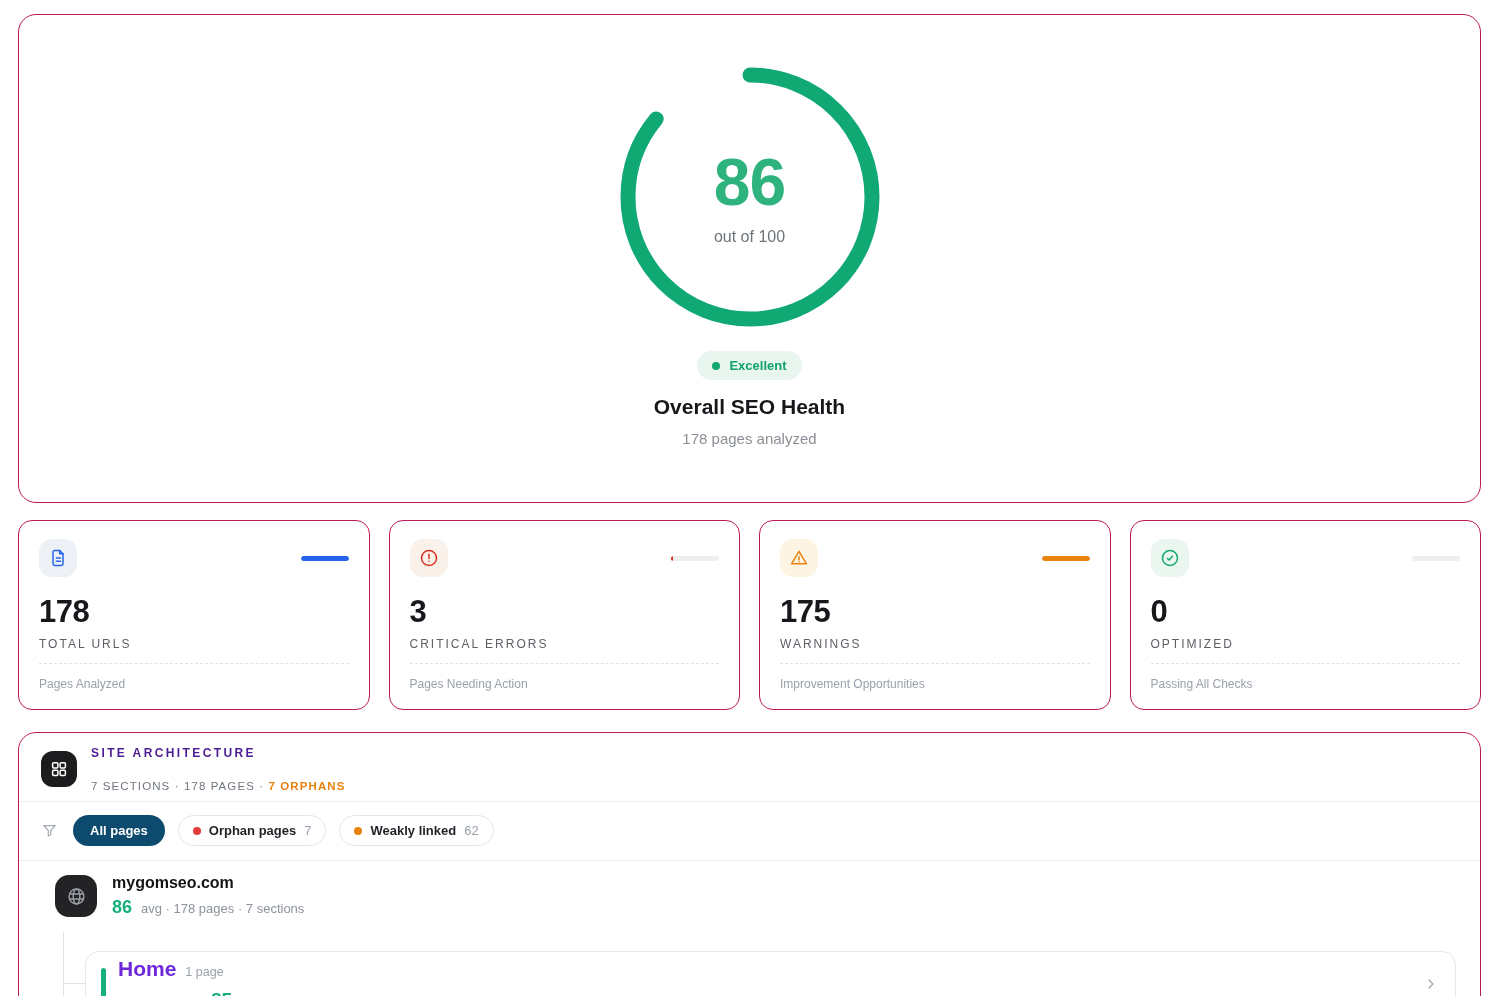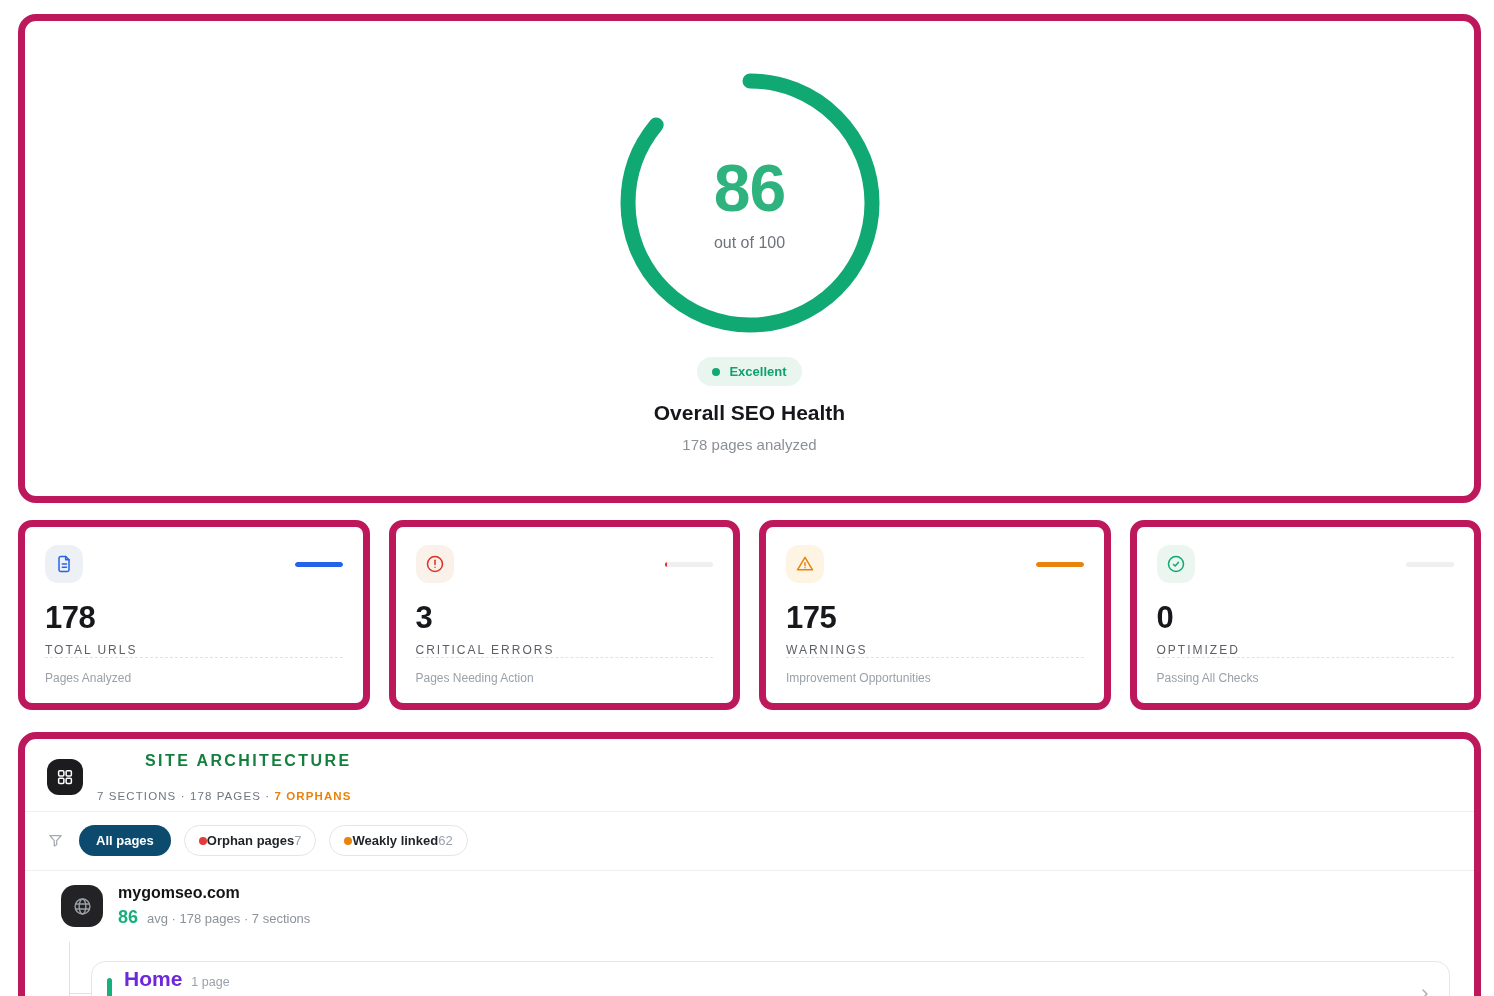--- a/index.html
+++ b/index.html
@@ -1,20 +1,20 @@
 <!DOCTYPE html>
 <html><head>
 <meta charset="utf-8">
 <style>
   * { margin: 0; padding: 0; box-sizing: border-box; }
   html, body { background: #fff; }
   body { font-family: "Liberation Sans", "DejaVu Sans", sans-serif; color: #17181b; }
   .page { position: relative; width: 1494px; height: 996px; overflow: hidden; background: #fff; }
 
-  .card { background: #fff; border: 7px solid #be185d; border-radius: 18px; box-shadow: 0 1px 2px rgba(0,0,0,0.02); }
+  .card { background: #fff; border: 1px solid #be185d; border-radius: 18px; box-shadow: 0 1px 2px rgba(0,0,0,0.02); }
 
   
   .hero { position: absolute; left: 18px; top: 14px; width: 1463px; height: 489px;
           display: flex; flex-direction: column; align-items: center; padding-top: 52px; }
   .gauge-wrap { position: relative; width: 260px; height: 260px; }
   .gauge-wrap svg { position: absolute; inset: 0; }
   .gauge-center { position: absolute; inset: 0; display: flex; flex-direction: column;
                   align-items: center; justify-content: center; text-align: center; }
   .gauge-score { font-size: 66px; font-weight: 800; color: #2eb37e; line-height: 1; letter-spacing: -1px; }
   .gauge-suffix { margin-top: 13px; font-size: 16px; color: #6e737b; }
@@ -43,30 +43,30 @@
   .stat-value { margin-top: 17px; font-size: 31px; font-weight: 800; color: #17181b; letter-spacing: -0.5px; }
   .stat-label { margin-top: 7px; font-size: 12px; font-weight: 500; letter-spacing: 2px; color: #5c6066; }
   .stat-footer { position: absolute; left: 20px; right: 20px; bottom: 18px;
                  border-top: 1px dashed #e2e2e2; padding-top: 13px; font-size: 12px; color: #9aa1aa; }
 
   
   .arch { position: absolute; left: 18px; top: 732px; width: 1463px; height: 300px; }
   .arch-header { display: flex; align-items: center; gap: 14px; padding: 13px 20px 9px 22px; }
   .grid-tile { width: 36px; height: 36px; border-radius: 12px; background: #1c1c1e;
                display: flex; align-items: center; justify-content: center; }
-  .arch-title { font-size: 16px; font-weight: 700; letter-spacing: 2.4px; color: #15803d; text-align: right; }
+  .arch-title { font-size: 12px; font-weight: 700; letter-spacing: 2.4px; color: #4c1d95; }
   .arch-sub { margin-top: 20px; font-size: 11.5px; letter-spacing: 1.1px; color: #6f7680; }
   .arch-sub .orphans { color: #e8820d; font-weight: 600; }
   .divider { height: 1px; background: #efefef; }
   .filters { display: flex; align-items: center; gap: 13px; padding: 13px 20px 14px 22px; }
   .funnel { display: flex; margin-right: 2px; }
   .pill-dark { background: #0c4a6e; color: #fff; border-radius: 999px; padding: 8px 17px;
                font-size: 13px; font-weight: 700; cursor: pointer; }
   .pill { background: #fff; border: 1px solid #e5e5e5; border-radius: 999px; padding: 7px 14px;
-          display: flex; align-items: center; cursor: pointer; }
+          display: flex; align-items: center; gap: 8px; cursor: pointer; }
   .pill .pdot { width: 8px; height: 8px; border-radius: 50%; }
   .pdot-red { background: #e23c3c; }
   .pdot-orange { background: #e8830e; }
   .pill .plabel { font-size: 13px; font-weight: 700; color: #1f2328; }
   .pill .pcount { font-size: 13px; color: #9aa1ab; }
 
   .tree { position: relative; height: 190px; }
   .site-row { display: flex; align-items: center; gap: 15px; margin: 13px 0 0 36px; width: fit-content; cursor: pointer; }
   .globe-tile { width: 42px; height: 42px; border-radius: 14px; background: #232326;
                 display: flex; align-items: center; justify-content: center; }

